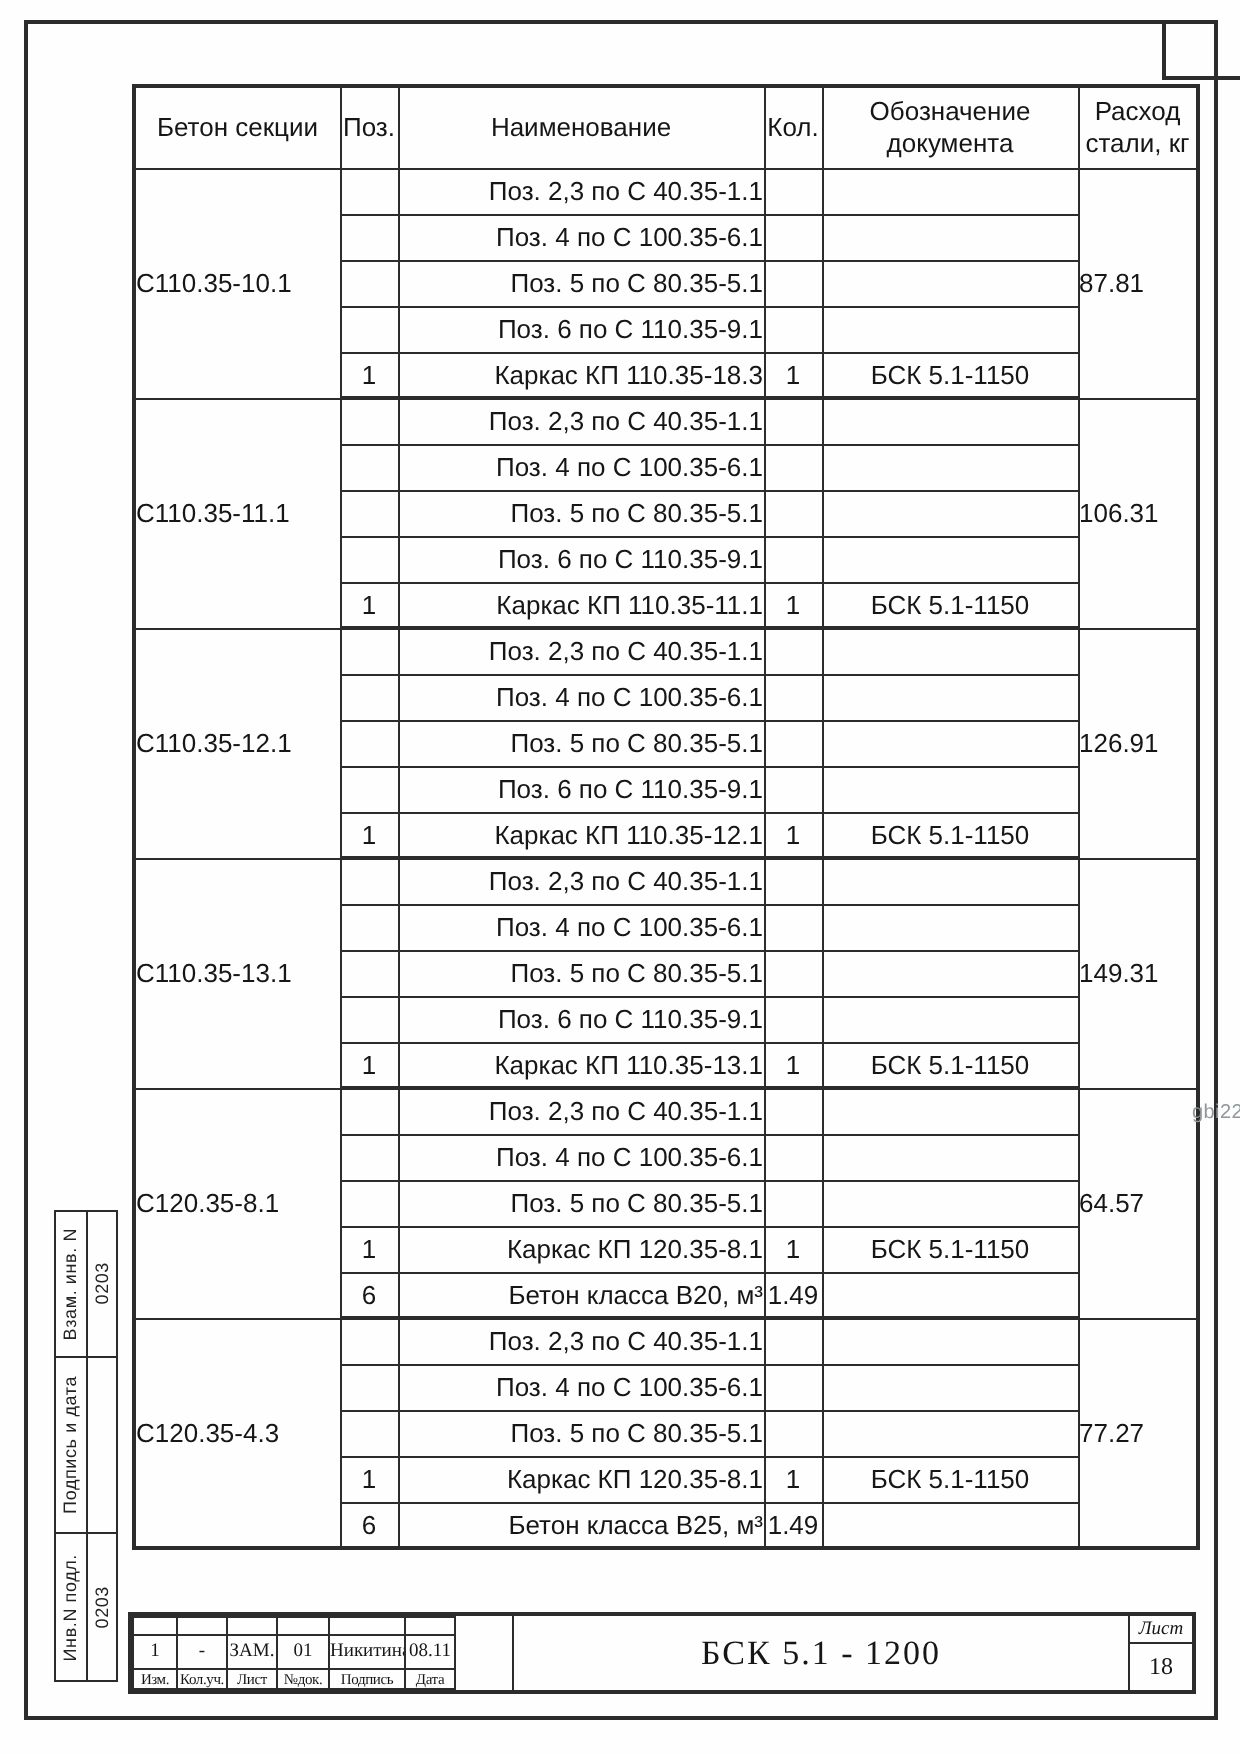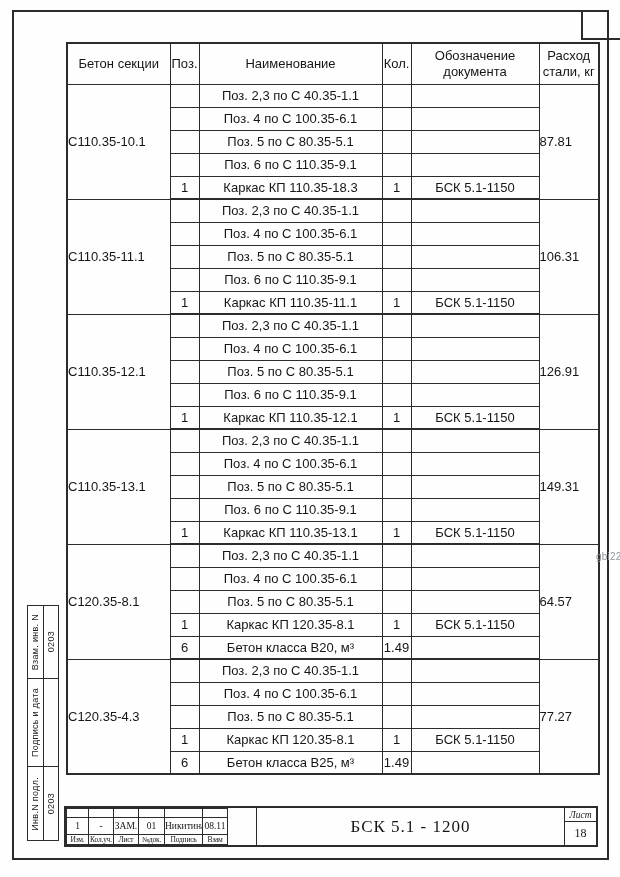--- a/index.html
+++ b/index.html
@@ -25,21 +25,21 @@
   }
   table.spec th, table.spec td {
     border:1px solid #2c2c2c; padding:0; font-size:13px; color:#161616;
     overflow:hidden; white-space:nowrap; vertical-align:middle;
   }
   table.spec thead tr { height:41px; }
   table.spec tbody tr { height:23px; }
   table.spec th {
     font-weight:normal; text-align:center; white-space:normal; line-height:1.25;
   }
-  td.c-name { text-align:center; padding-left:8px; }
+  td.c-name { text-align:right; padding-left:8px; }
   td.c-pos, td.c-qty, td.c-doc { text-align:center; }
   td.mark-cell, td.steel-cell { text-align:left; }
   tr.glast td { border-bottom-width:2px; }
   td.cell-span { border-bottom-width:2px; }
   
   .sidebar { position:absolute; left:27px; top:605px; width:32px; height:236px; }
   .sb-box { position:absolute; left:0; width:32px; display:flex; }
   .sb-cell {
     width:14px; flex:1; border:1px solid #2c2c2c;
     display:flex; align-items:center; justify-content:center; overflow:hidden;
@@ -367,21 +367,21 @@
             <td class="rev-value">01</td>
             <td class="rev-value">Никитина</td>
             <td class="rev-value">08.11</td>
           </tr>
           <tr class="r-labels">
             <td class="rev-label">Изм.</td>
             <td class="rev-label">Кол.уч.</td>
             <td class="rev-label">Лист</td>
             <td class="rev-label">№док.</td>
             <td class="rev-label">Подпись</td>
-            <td class="rev-label">Взам</td>
+            <td class="rev-label">Дата</td>
           </tr>
         </tbody>
     </table>
     <div class="doc-box">
       <span>БСК 5.1 - 1200</span>
     </div>
     <div class="sheet-box">
       <div class="sheet-label">Лист</div>
       <div class="sheet-number">18</div>
     </div>

